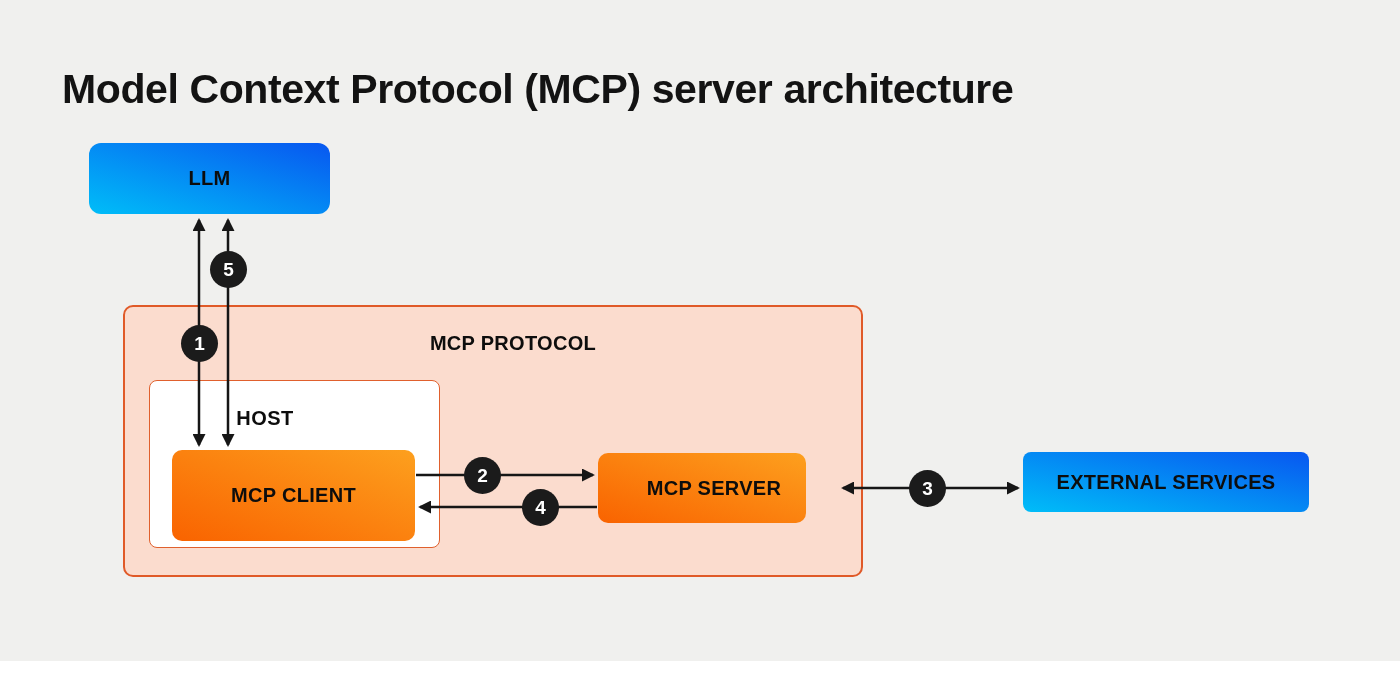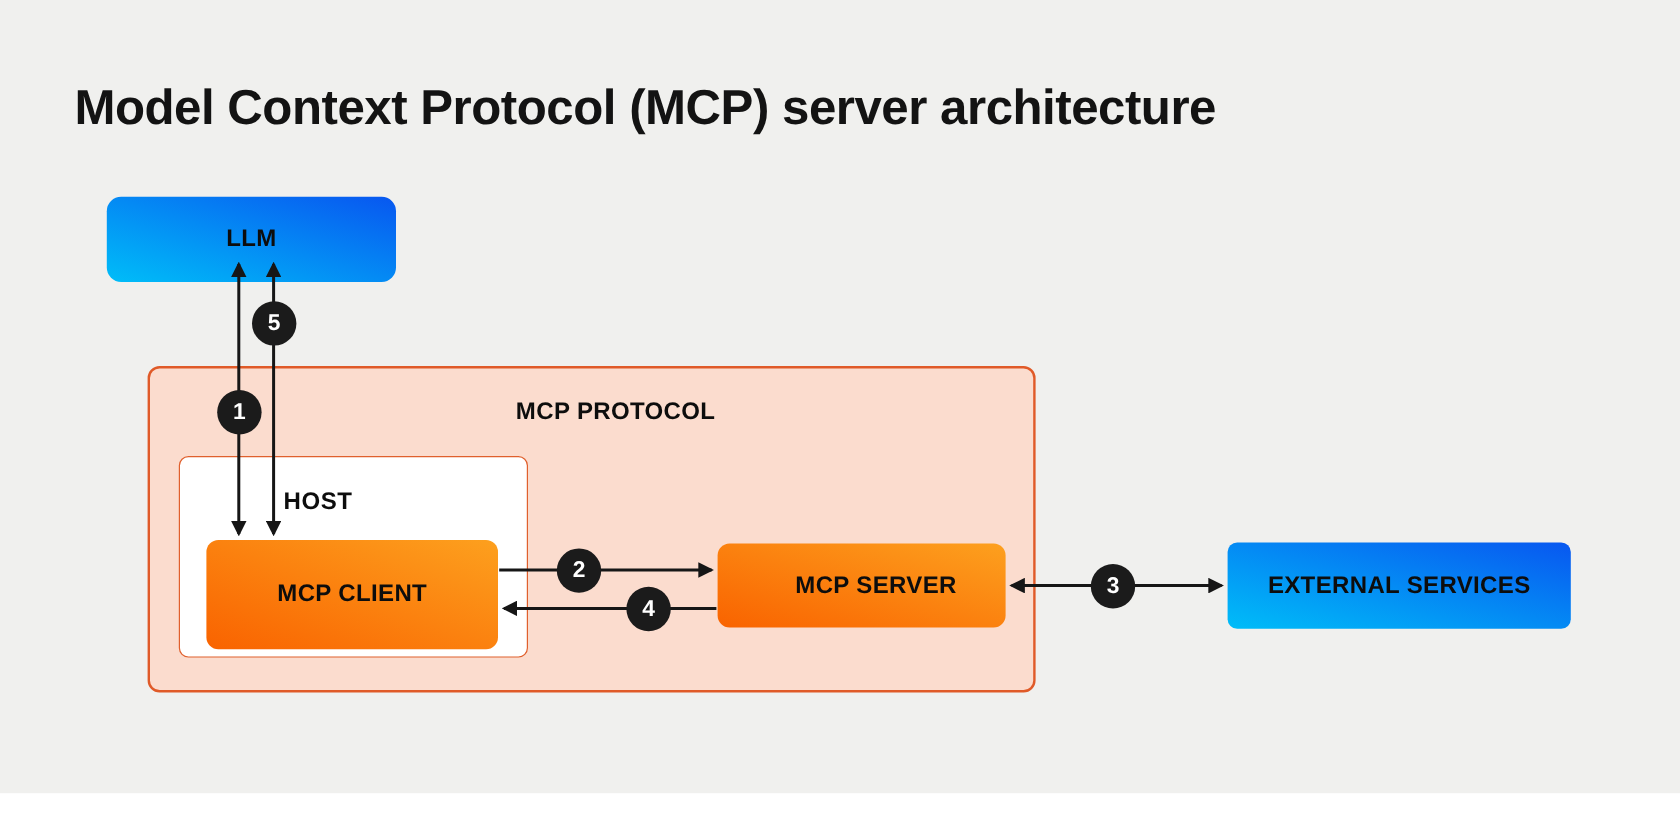--- a/index.html
+++ b/index.html
@@ -39,21 +39,20 @@
     font-size: 20px;
     letter-spacing: 0.3px;
     color: #0d0d0d;
   }
 
   .node-llm {
     left: 89px; top: 143px;
     width: 241px; height: 71px;
     border-radius: 12px;
     background: linear-gradient(to top right, var(--blue-from, #00bdf8), var(--blue-to, #0857f0));
-    margin-top: 21px;
   }
 
   .node-protocol {
     left: 123px; top: 305px;
     width: 740px; height: 272px;
     border-radius: 10px;
     background: var(--protocol-fill, #fbdcce);
     border: 2px solid var(--protocol-border, #e05a28);
   }
   .label-protocol {
@@ -87,28 +86,28 @@
   }
 
   .node-client {
     left: 172px; top: 450px;
     width: 243px; height: 91px;
     border-radius: 10px;
     background: linear-gradient(to top right, var(--orange-from, #f96300), var(--orange-to, #fda01e));
   }
   .node-server {
     left: 598px; top: 453px;
-    width: 240px; height: 70px;
+    width: 208px; height: 70px;
     border-radius: 10px;
     background: linear-gradient(to top right, var(--orange-from, #f96300), var(--orange-to, #fda01e));
     padding-left: 24px;
   }
   .node-external {
     left: 1023px; top: 452px;
-    width: 286px; height: 72px;
+    width: 286px; height: 60px;
     border-radius: 8px;
     background: linear-gradient(to top right, var(--blue-from, #00bdf8), var(--blue-to, #0857f0));
   }
 
   .arrows {
     position: absolute;
     left: 0; top: 0;
     width: 1400px;
     height: 679px;
     pointer-events: none;

